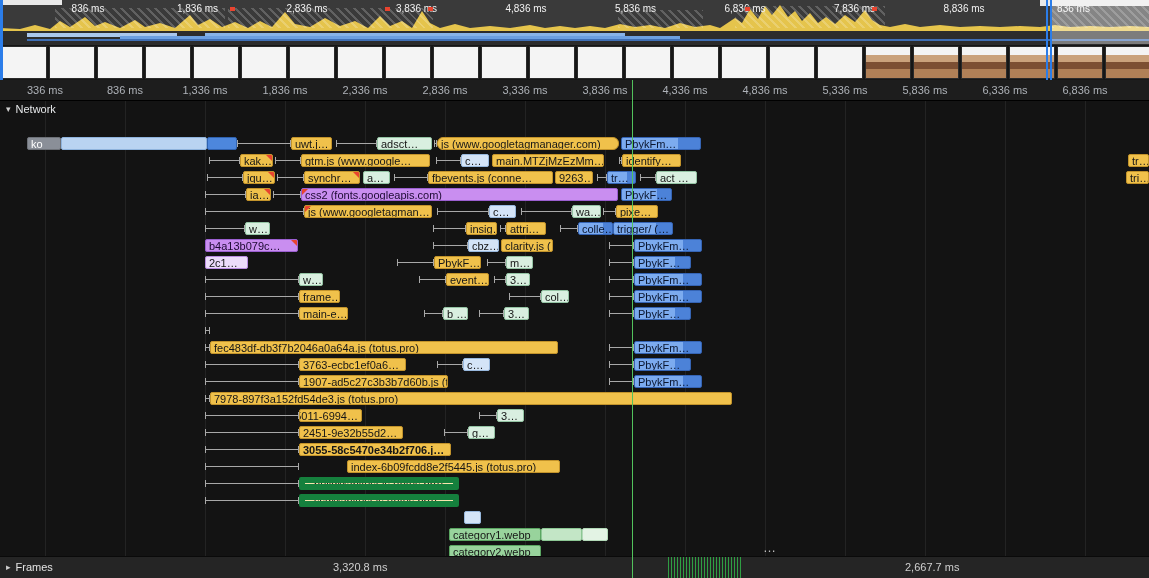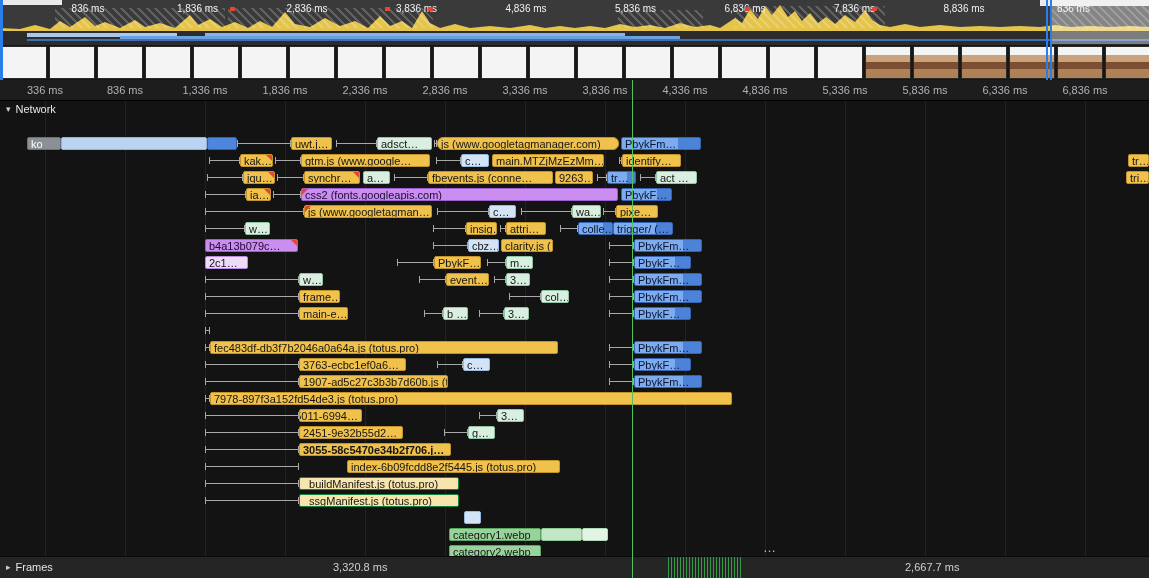--- a/index.html
+++ b/index.html
@@ -46,21 +46,21 @@
   .row{position:absolute;left:0;width:1149px;height:17px;}
   .bar{position:absolute;top:1px;height:13px;border-radius:2px;display:flex;align-items:center;
        box-sizing:border-box;font-size:11px;color:#161616;overflow:hidden;white-space:nowrap;padding:0 3px;z-index:2;cursor:pointer;}
   .whisk{position:absolute;top:7px;height:1px;background:#a8a8a8;z-index:1;}
   .whisk::before{content:"";position:absolute;left:0;top:-3px;width:1px;height:7px;background:#a8a8a8;}
   .whisk::after{content:"";position:absolute;right:0;top:-3px;width:1px;height:7px;background:#a8a8a8;}
   .flag{position:absolute;top:0;right:0;width:0;height:0;border-top:6px solid #e8442f;border-left:6px solid transparent;}
   .flag.fl{right:auto;left:0;border-left:0;border-right:6px solid transparent;}
 
   .script {background:#f0c14b;border:1px solid #c2932b;}
-  .scriptl{background:#f6e6ad;border:1px solid #15803d;}
+  .scriptl{background:#f6e6ad;border:6px solid #15803d;}
   .blue   {background:linear-gradient(to right,#7cabef 0 72%,#4c82d8 72% 100%);border:1px solid #3564b4;color:#0a1630;}
   .docq   {background:#8a8f98;border:1px solid #6d7178;color:#fff;}
   .docl   {background:#b9d3f1;border:1px solid #8fb3dc;}
   .docd   {background:#4d87dd;border:1px solid #2f62b0;}
   .css    {background:#c98ef0;border:1px solid #9b5fd0;color:#1d0a33;}
   .lpurple{background:#ecdcfa;border:1px solid #b88ae0;}
   .mint   {background:#d9efe0;border:1px solid #93c3a3;}
   .ltblue {background:#d4e4f7;border:1px solid #98b8dd;}
   .img    {background:#98d39c;border:1px solid #5aa661;}
   .img2   {background:#c3e6c6;border:1px solid #8cc794;}

